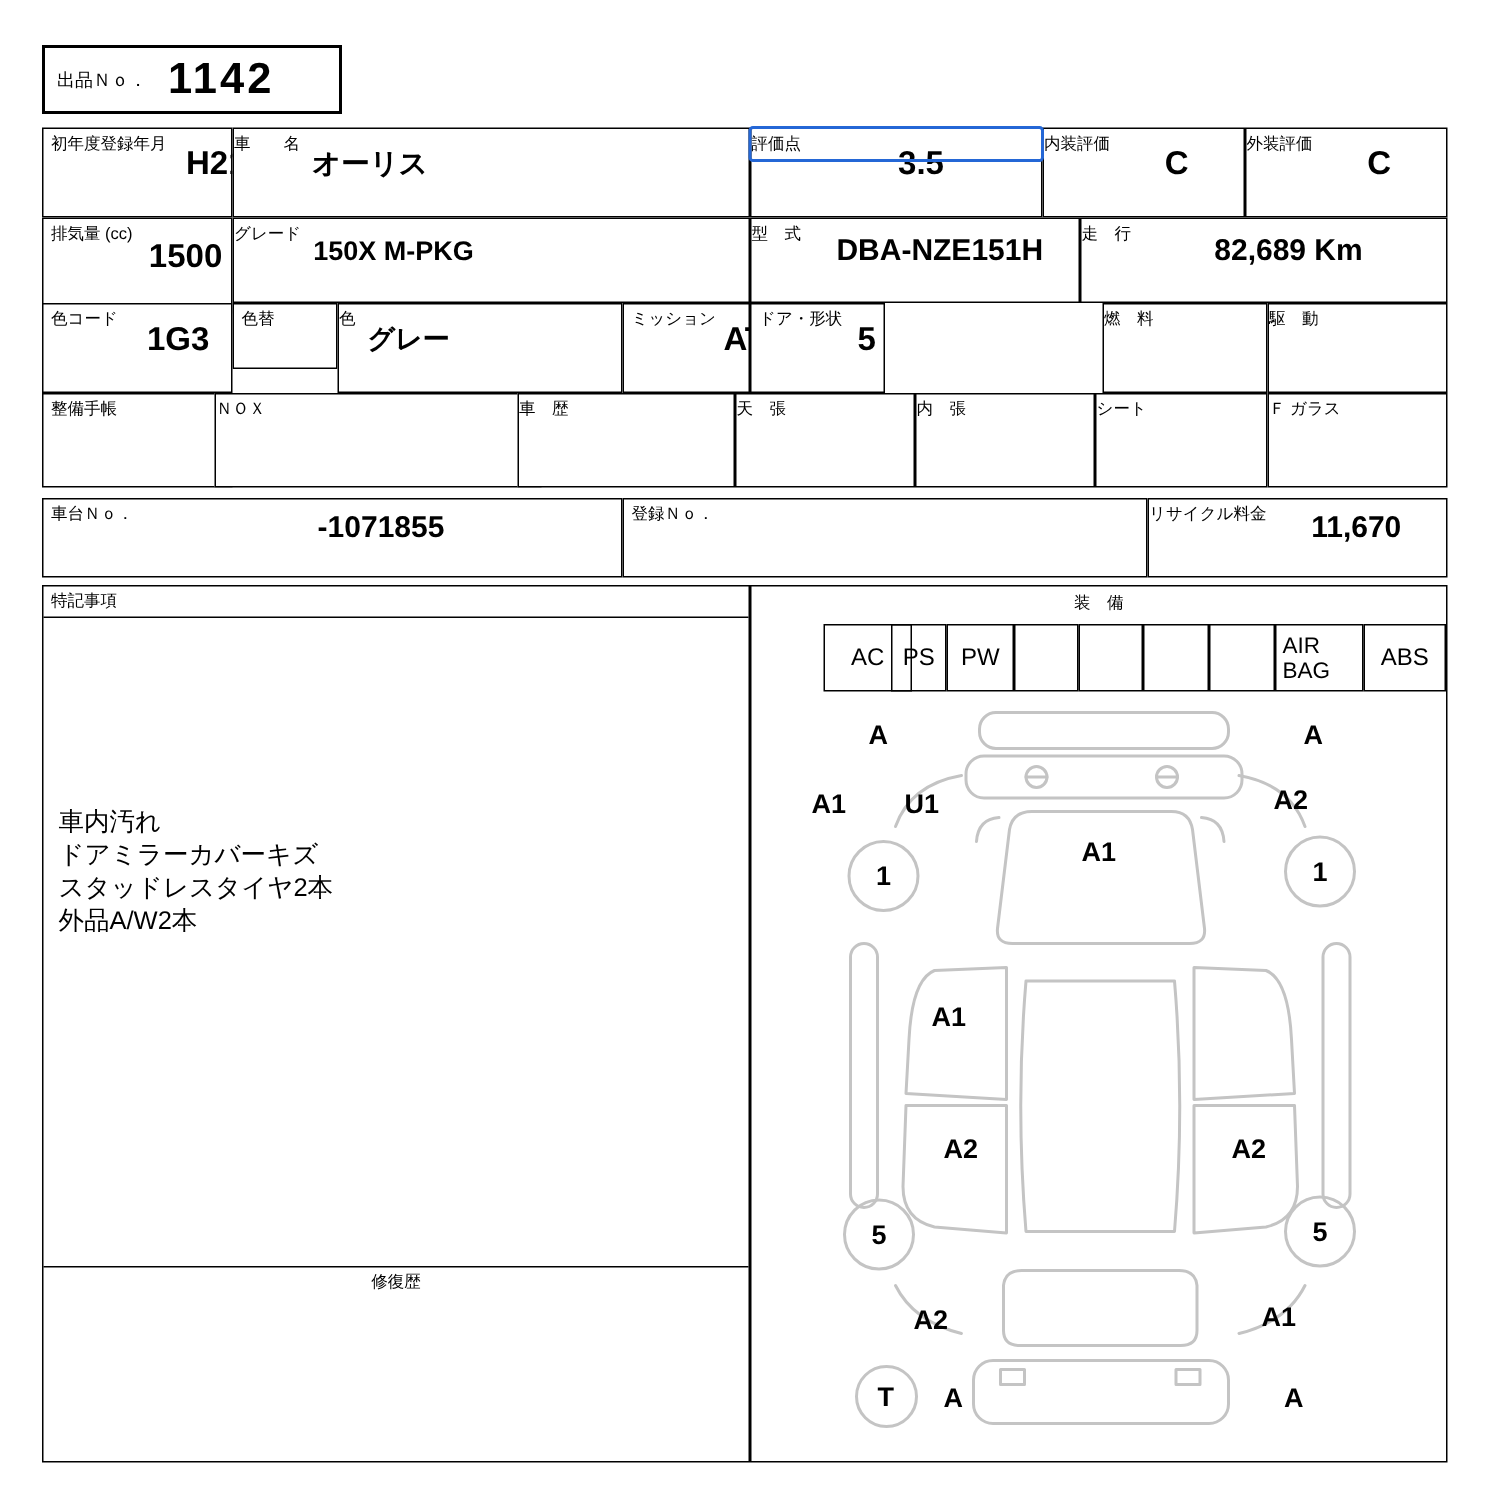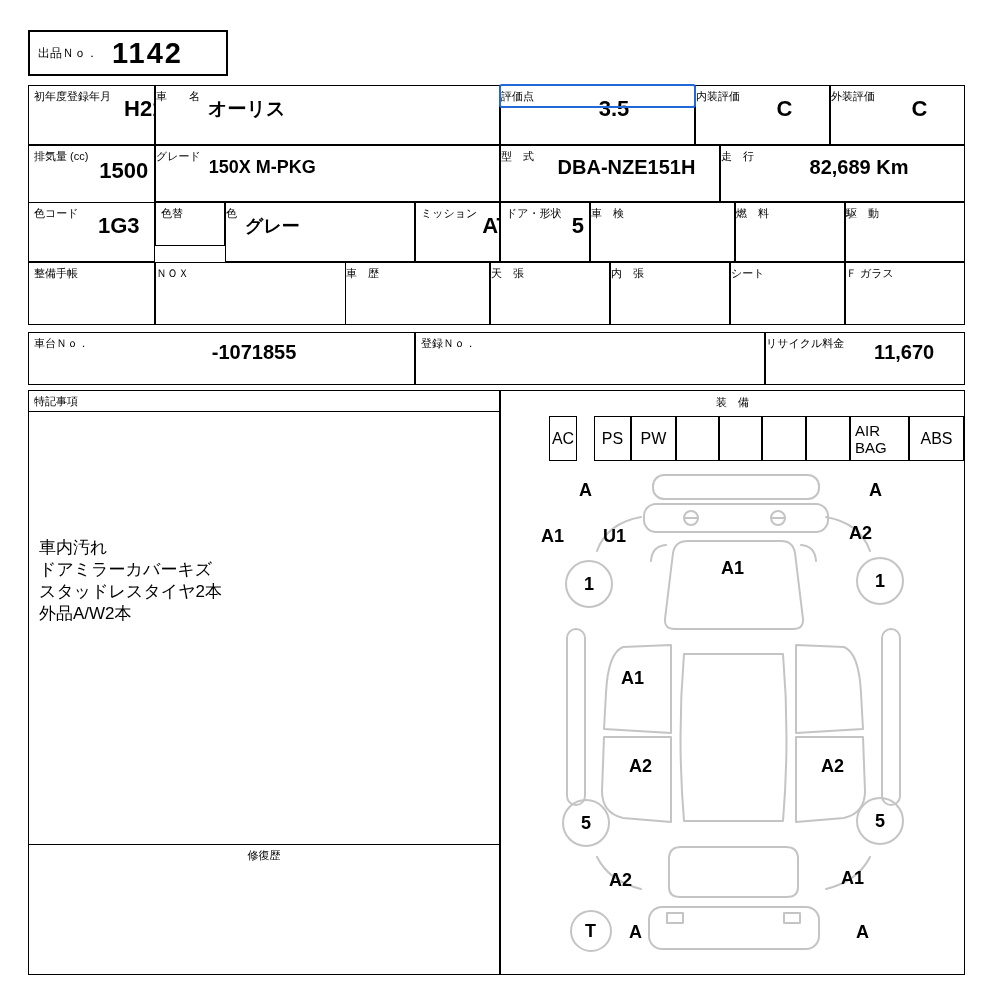--- a/index.html
+++ b/index.html
@@ -96,37 +96,33 @@
     <div class="val left md">グレー</div>
   </div>
   <div class="cell" style="left:415px;top:202px;width:85px;height:60px">
     <div class="lbl">ミッション</div>
     <div class="val big">AT</div>
   </div>
   <div class="cell" style="left:500px;top:202px;width:90px;height:60px">
     <div class="lbl">ドア・形状</div>
     <div class="val big">5</div>
   </div>
-  <div class="cell" style="left:590px;top:202px;width:145px;height:60px">
-    <div class="lbl center">車　検</div>
-    <div class="val"></div>
-  </div>
   <div class="cell" style="left:735px;top:202px;width:110px;height:60px">
     <div class="lbl center">燃　料</div>
     <div class="val"></div>
   </div>
   <div class="cell" style="left:845px;top:202px;width:120px;height:60px">
     <div class="lbl center">駆　動</div>
     <div class="val"></div>
   </div>
 
   <div class="cell" style="left:28px;top:262px;width:127px;height:63px">
     <div class="lbl">整備手帳</div>
   </div>
-  <div class="cell" style="left:155px;top:262px;width:218px;height:63px">
+  <div class="cell" style="left:143px;top:262px;width:218px;height:63px">
     <div class="lbl center">ＮＯＸ</div>
   </div>
   <div class="cell" style="left:345px;top:262px;width:145px;height:63px">
     <div class="lbl center">車　歴</div>
   </div>
   <div class="cell" style="left:490px;top:262px;width:120px;height:63px">
     <div class="lbl center">天　張</div>
   </div>
   <div class="cell" style="left:610px;top:262px;width:120px;height:63px">
     <div class="lbl center">内　張</div>
@@ -160,21 +156,21 @@
       <div>外品A/W2本</div>
     </div>
     <div class="repair-strip">
       <div class="lbl">修復歴</div>
     </div>
   </div>
 
   <div class="box" style="left:500px;top:390px;width:465px;height:585px">
     <div class="lbl center" style="padding-top:5px">装　備</div>
 
-    <div class="equip-cell" style="left:48px;top:25px;width:28px;height:45px">AC</div>
+    <div class="equip-cell" style="left:48px;top:25px;width:59px;height:45px">AC</div>
     <div class="equip-cell" style="left:93px;top:25px;width:37px;height:45px">PS</div>
     <div class="equip-cell" style="left:130px;top:25px;width:45px;height:45px">PW</div>
     <div class="equip-cell" style="left:175px;top:25px;width:43px;height:45px"></div>
     <div class="equip-cell" style="left:218px;top:25px;width:43px;height:45px"></div>
     <div class="equip-cell" style="left:261px;top:25px;width:44px;height:45px"></div>
     <div class="equip-cell" style="left:305px;top:25px;width:44px;height:45px"></div>
     <div class="equip-cell wrap" style="left:349px;top:25px;width:59px;height:45px">AIR BAG</div>
     <div class="equip-cell" style="left:408px;top:25px;width:55px;height:45px">ABS</div>
 
     <div class="diagram">

